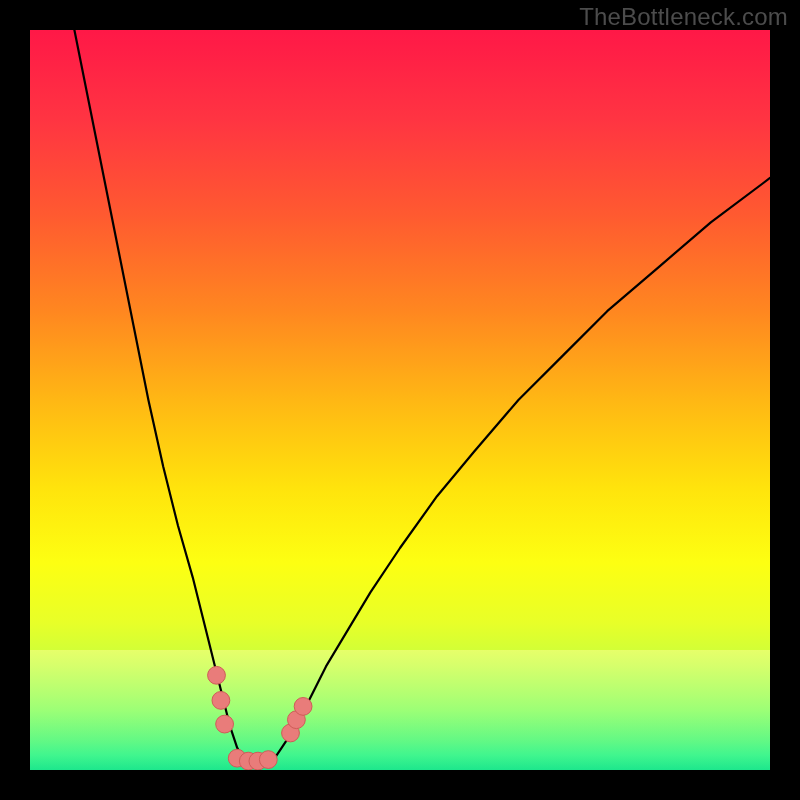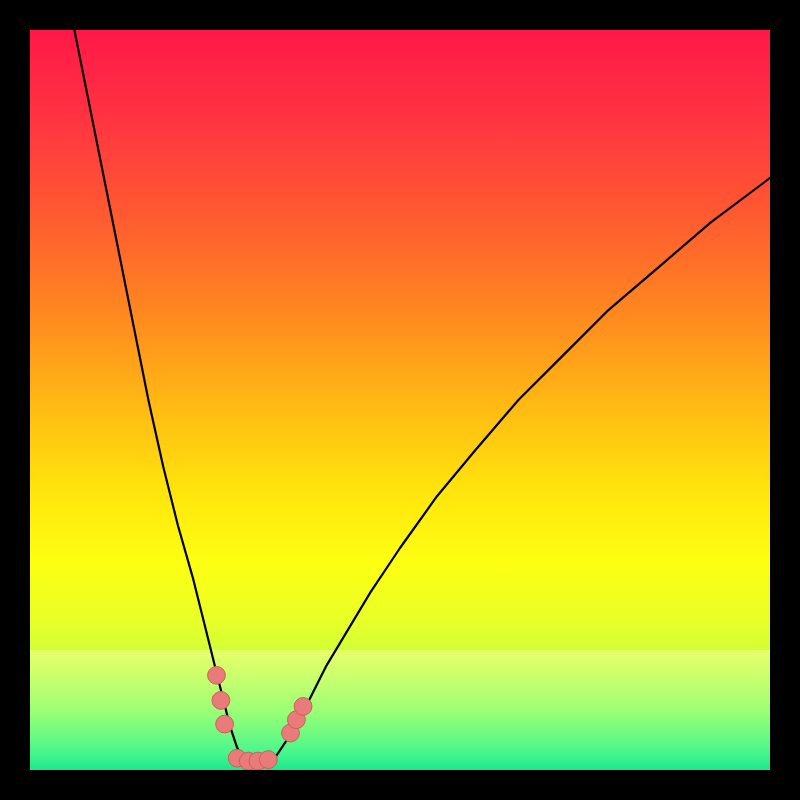--- a/index.html
+++ b/index.html
@@ -44,20 +44,21 @@
   .curve-svg, .markers-svg, .bottom-band-svg {
     position: absolute;
     inset: 0;
   }
 </style>
 </head>
 <body>
 
 <div class="frame">
 
+  <div class="watermark">TheBottleneck.com</div>
 
   <div class="plot-area">
 
     <svg class="gradient-bg" viewBox="0 0 740 740" preserveAspectRatio="none">
       <defs>
         <linearGradient id="bg-grad" x1="0" y1="0" x2="0" y2="1">
             <stop offset="0" stop-color="#ff1847"></stop>
             <stop offset="0.12" stop-color="#ff3442"></stop>
             <stop offset="0.25" stop-color="#ff5a30"></stop>
             <stop offset="0.38" stop-color="#ff8720"></stop>

